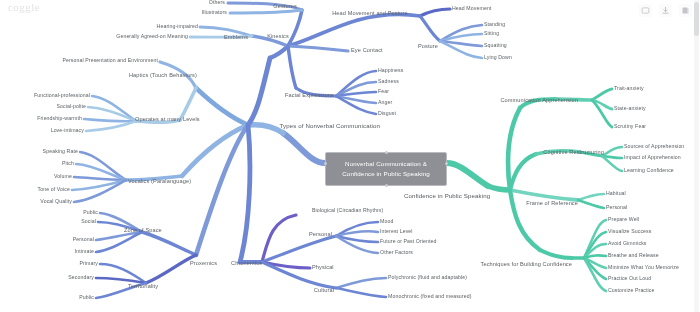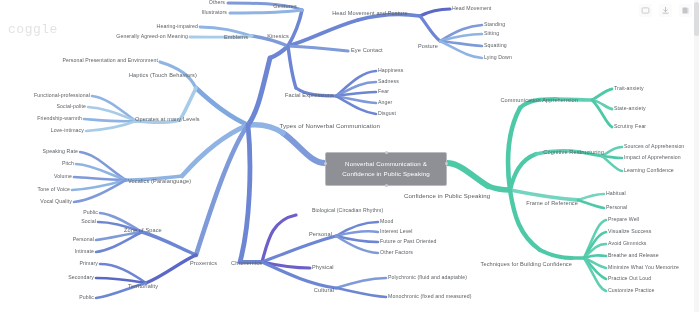--- a/index.html
+++ b/index.html
@@ -39,23 +39,23 @@
     text-align:center;
     font-size:6.2px;
     line-height:1.55;
     letter-spacing:.02em;
   }
   .root-handle{
     position:absolute;width:3px;height:3px;border-radius:50%;
     background:#c9cbce;
   }
   #logo{
-    position:absolute;left:8px;top:22px;
-    font-size:13px;color:#e2e3e5;letter-spacing:.04em;
-    font-family:Liberation Mono, monospace;
+    position:absolute;left:8px;top:1px;
+    font-size:11px;color:#e2e3e5;letter-spacing:.04em;
+    font-family:Liberation Serif, serif;
   }
   #toolbar{position:absolute;right:8px;top:4px;display:flex;gap:7px;align-items:center;}
   .tool-btn{
     width:13px;height:13px;border-radius:2px;
     display:flex;align-items:center;justify-content:center;
     background:#fbfbfb;
   }
   .tool-btn svg{display:block;}
   #scrollbar-track{
     position:absolute;right:1px;top:0;width:5px;height:312px;background:#f6f6f6;

